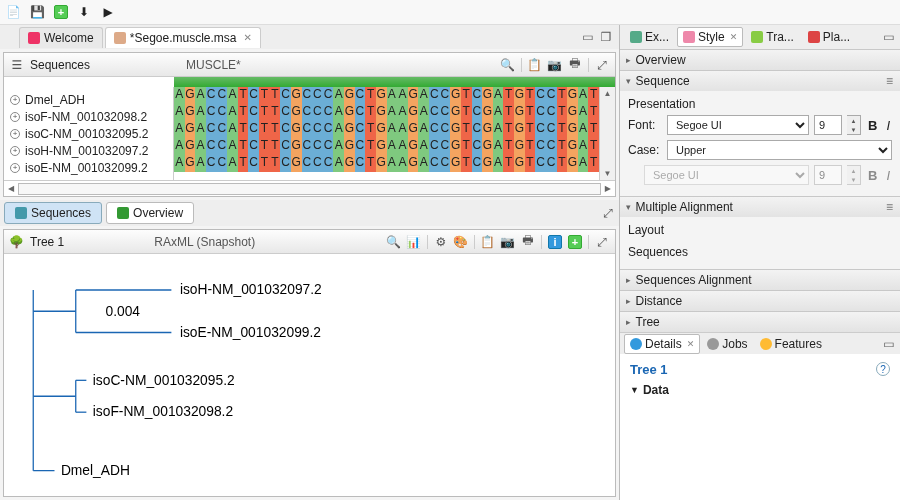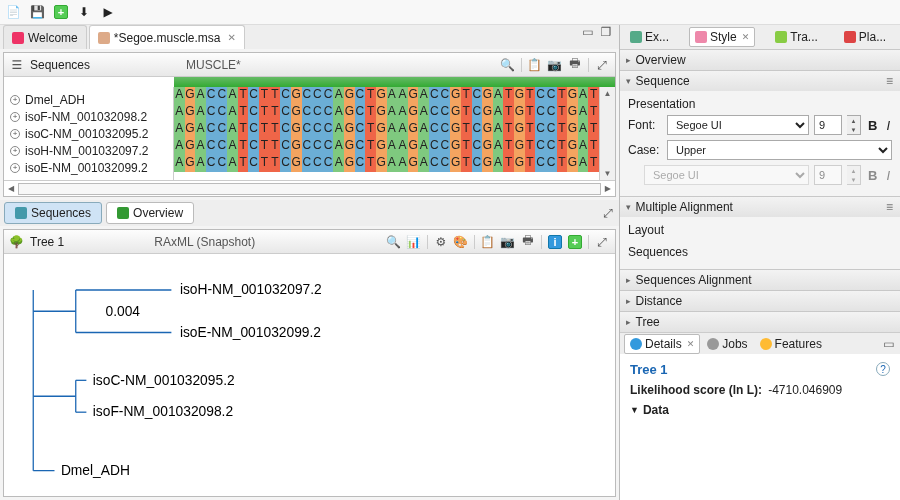--- a/index.html
+++ b/index.html
@@ -3,21 +3,21 @@
 <meta charset="utf-8">
 <style>
 *{box-sizing:border-box;margin:0;padding:0;font-family:"Segoe UI",Arial,sans-serif;font-size:12px;color:#222}
 body{background:#f4f4f4;width:900px;height:500px;overflow:hidden}
 .root{display:flex;flex-direction:column;height:100%}
 .top-toolbar{height:25px;background:#f8f8f8;border-bottom:1px solid #ddd;display:flex;align-items:center;padding:0 6px;gap:8px}
 .ti{width:16px;height:16px;display:inline-flex;align-items:center;justify-content:center}
 .main{display:flex;flex:1;min-height:0}
 .left-col{flex:1;display:flex;flex-direction:column;min-width:0;border-right:1px solid #bbb}
 .right-col{width:280px;display:flex;flex-direction:column;background:#efefef}
-.editor-tabs{display:flex;background:#eee;height:24px;padding-left:3px;gap:2px}
+.editor-tabs{display:flex;align-items:center;background:#eee;height:24px;padding-left:19px;gap:2px}
 .etab{display:flex;align-items:center;gap:4px;padding:3px 8px;border:1px solid #ccc;border-bottom:none;background:#fff;border-radius:3px 3px 0 0;font-size:11px}
 .etab.inactive{background:#e9e9e9}
 .etab .x{color:#888;font-size:10px;margin-left:3px}
 .tab-icon{width:12px;height:12px;background:#da8;border-radius:2px;display:inline-block}
 .tab-icon.w{background:#e36}
 .etabs-right{margin-left:auto;display:flex;gap:4px;padding-right:6px;color:#888}
 .pane{border:1px solid #bbb;margin:3px;background:#fff;display:flex;flex-direction:column}
 .pane-head{display:flex;align-items:center;background:linear-gradient(#fdfdfd,#e8e8e8);border-bottom:1px solid #ccc;height:24px;padding:0 6px;gap:6px}
 .pane-head .title{font-weight:400}
 .pane-head .sub{margin-left:90px;color:#555}
@@ -35,21 +35,21 @@
 .seq-scroll .track{flex:1;height:12px;border:1px solid #bbb;margin:0 4px;background:#f7f7f7}
 .view-tabs{display:flex;align-items:center;height:26px;background:#eee;padding:2px 4px;gap:4px}
 .vt{display:flex;align-items:center;gap:4px;padding:3px 10px;border:1px solid #bbb;border-radius:3px;background:#fff;font-size:11px}
 .vt.active{background:#cfe3f5;border-color:#8ab}
 .vt .vi{width:12px;height:12px;background:#49a;border-radius:2px}
 .vt .vi.o{background:#393}
 .view-tabs .r{margin-left:auto;display:flex;gap:4px}
 .tree-body{flex:1;padding:10px 8px;position:relative;overflow:hidden;background:#fff}
 .tree-svg{width:100%;height:100%}
 .tree-label{font-size:13px}
-.right-tabs{display:flex;align-items:center;height:24px;background:#eee;padding:0 4px;gap:14px}
+.right-tabs{display:flex;align-items:center;height:24px;background:#eee;padding:0 4px;gap:2px}
 .rtab{display:flex;align-items:center;gap:3px;padding:2px 5px;font-size:11px;border:1px solid transparent;border-radius:2px}
 .rtab.active{background:#fff;border-color:#bbb}
 .rtab .ri{width:12px;height:12px;border-radius:2px}
 .ri.ex{background:#5a8}
 .ri.st{background:#e8a}
 .ri.tr{background:#8c4}
 .ri.pl{background:#d44}
 .section{border-top:1px solid #c8c8c8}
 .sec-head{display:flex;align-items:center;height:20px;background:linear-gradient(#f3f3f3,#e3e3e3);padding:0 6px;font-size:11px;color:#444;gap:5px}
 .sec-head .chev{font-size:9px;color:#666}
@@ -554,21 +554,20 @@
             <span class="di fe"></span>
             <span>Features</span>
           </div>
         <div style="margin-left:auto;display:flex;gap:3px;color:#888">
             <span class="icon-sm">▭</span>
           </div>
       </div>
       <div class="details-body" style="position:relative">
         <div class="help">?</div>
         <h4>Tree 1</h4>
-        <div class="kv"><b>Likelihood score (ln L):</b>&nbsp;&nbsp;<span>-4710.046909</span></div>
         <div class="data-head">
             <span style="font-size:9px">▼</span>
             <span>Data</span>
           </div>
       </div>
     </div>
   </div>
 </div>
 
 </body></html>

